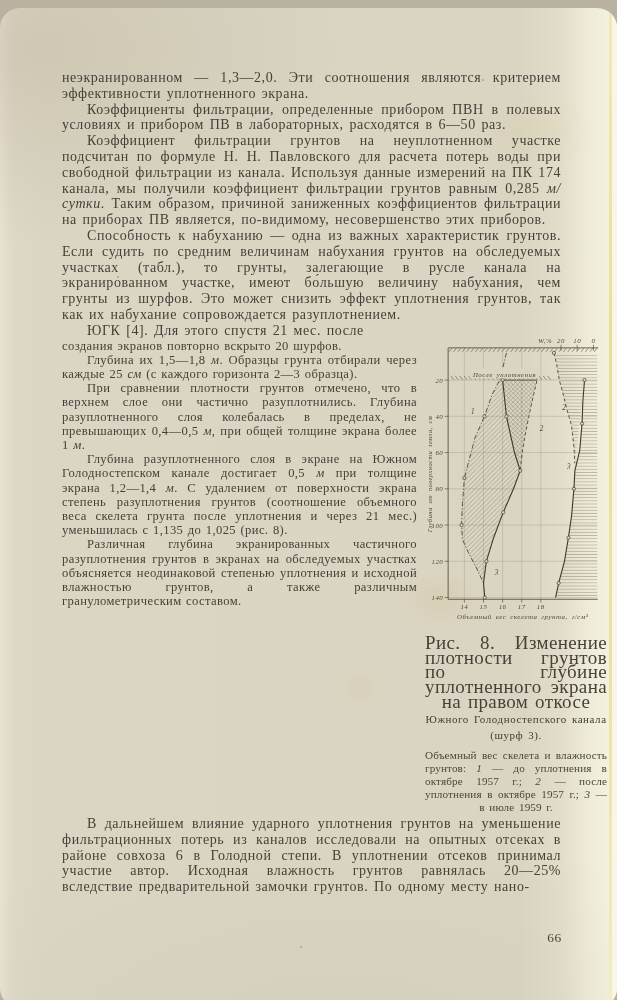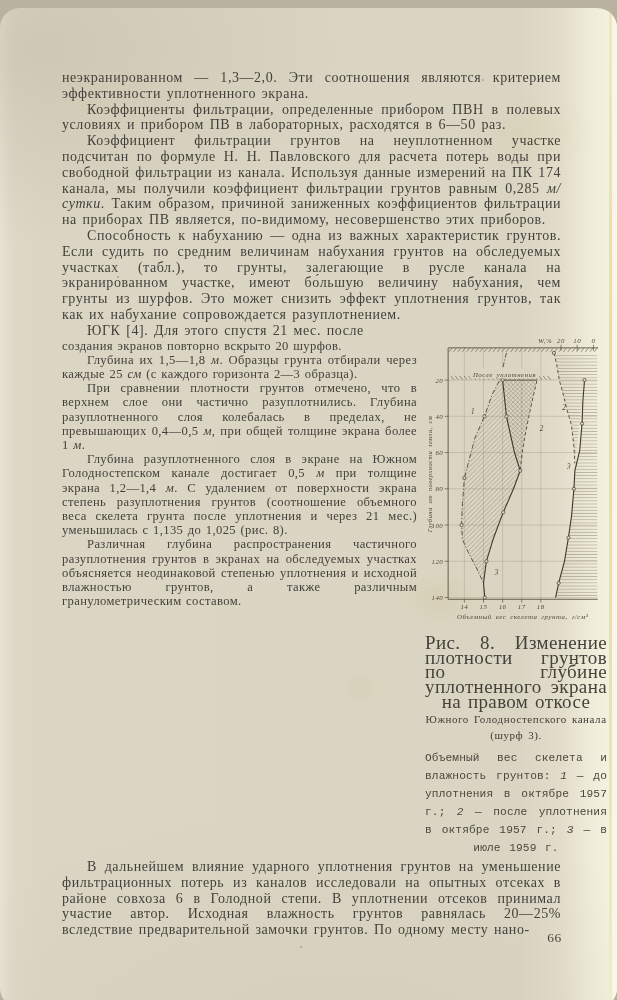--- a/index.html
+++ b/index.html
@@ -34,22 +34,22 @@
 
   .figure{
     display:block;float:right;width:182px;
     margin:0 -46px 2px 8px;
     text-align:center;text-indent:0;
   }
   .figure svg{display:block;width:182px;height:304px;margin:0 0 9px 0;}
   .fig-caption-a{display:block;font-size:19px;line-height:14.8px;text-align:justify;text-align-last:center;
     letter-spacing:.02em;color:#46423a;}
   .fig-caption-b{display:block;font-size:11px;line-height:16.6px;text-align:center;margin-top:1px;color:#413d35;}
-  .fig-legend{display:block;font-size:11.2px;line-height:18px;text-align:justify;text-align-last:center;
-    margin-top:5px;letter-spacing:.01em;color:#4c473d;font-family:Liberation Mono, monospace;}
+  .fig-legend{display:block;font-size:11.2px;line-height:13px;text-align:justify;text-align-last:center;
+    margin-top:5px;letter-spacing:.01em;color:#4c473d;}
 
   .pageno{position:absolute;left:540px;top:922px;width:22px;text-align:right;
     font-size:13.5px;color:#4a453c;letter-spacing:.05em;}
 
   
   svg .grid{stroke:#9b947e;stroke-width:.45;opacity:.85;fill:none}
   svg .frame{stroke:#514b3b;stroke-width:.9;fill:none}
   svg .tk{stroke:#56503e;stroke-width:.7;fill:none}
   svg .curve{fill:none;stroke:#3e382c}
   svg .surf{stroke:#57513f;stroke-width:.6;fill:none}
@@ -229,20 +229,20 @@
           </svg>
           <span class="fig-caption-a">Рис. 8. Изменение плотности грунтов по глубине уплотненного экрана на правом откосе</span>
           <span class="fig-caption-b">Южного Голодностепского канала (шурф 3).</span>
           <span class="fig-legend">Объемный вес скелета и влажность грунтов: <i>1</i> — до уплотнения в октябре 1957 г.; <i>2</i> — после уплотнения в октябре 1957 г.; <i>3</i> — в июле 1959 г.</span>
         </span><span>ЮГК [4]. Для этого спустя 21 мес. после</span>
     </p>
     <p class="body small">создания экранов повторно вскрыто 20 шурфов.</p>
     <p class="body small indent">Глубина их 1,5—1,8 <i>м</i>. Образцы грунта отбирали через каждые 25 <i>см</i> (с каждого горизонта 2—3 образца).</p>
     <p class="body small indent">При сравнении плотности грунтов отмечено, что в верхнем слое они частично разуплотнились. Глубина разуплотненного слоя колебалась в пределах, не превышающих 0,4—0,5 <i>м</i>, при общей толщине экрана более 1 <i>м</i>.</p>
     <p class="body small indent">Глубина разуплотненного слоя в экране на Южном Голодностепском канале достигает 0,5 <i>м</i> при толщине экрана 1,2—1,4 <i>м</i>. С удалением от поверхности экрана степень разуплотнения грунтов (соотношение объемного веса скелета грунта после уплотнения и через 21 мес.) уменьшилась с 1,135 до 1,025 (рис. 8).</p>
-    <p class="body small indent">Различная глубина распространения частичного разуплотнения грунтов в экранах на обследуемых участках объясняется неодинаковой степенью уплотнения и исходной влажностью грунтов, а также различным гранулометрическим составом.</p>
+    <p class="body small indent">Различная глубина экранированных частичного разуплотнения грунтов в экранах на обследуемых участках объясняется неодинаковой степенью уплотнения и исходной влажностью грунтов, а также различным гранулометрическим составом.</p>
     <p class="body indent clear">В дальнейшем влияние ударного уплотнения грунтов на уменьшение фильтрационных потерь из каналов исследовали на опытных отсеках в районе совхоза 6 в Голодной степи. В уплотнении отсеков принимал участие автор. Исходная влажность грунтов равнялась 20—25% вследствие предварительной замочки грунтов. По одному месту нано-</p>
   </div>
 
   <div class="pageno">66</div>
   <div class="edge-white"></div>
   <div class="edge-line"></div>
 </div>
 
 </body></html>

